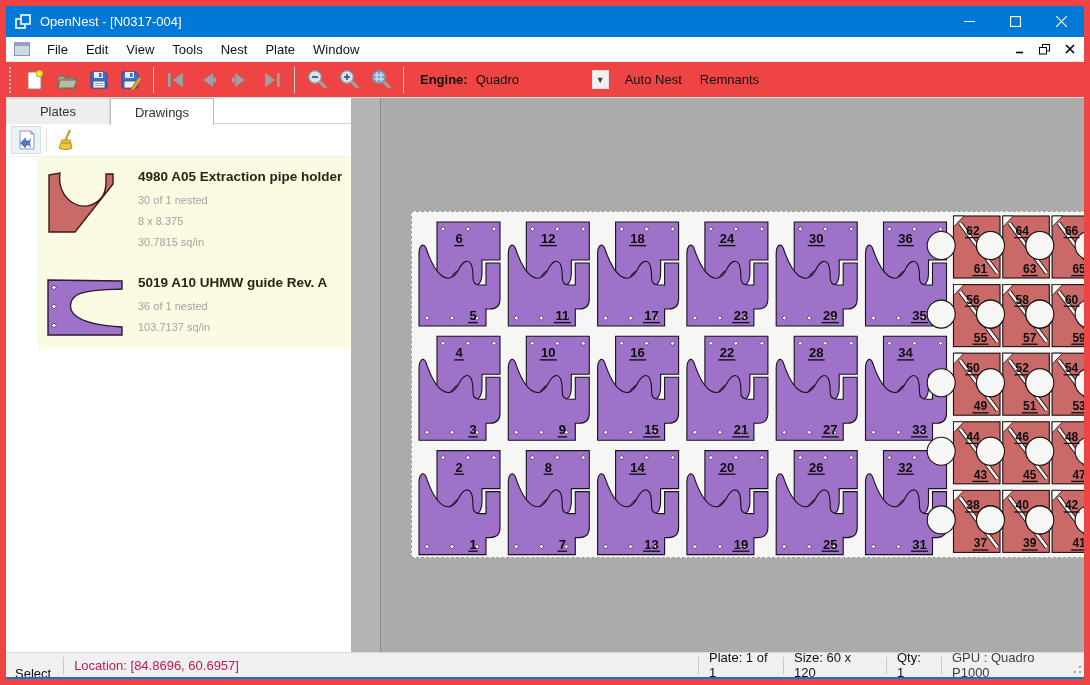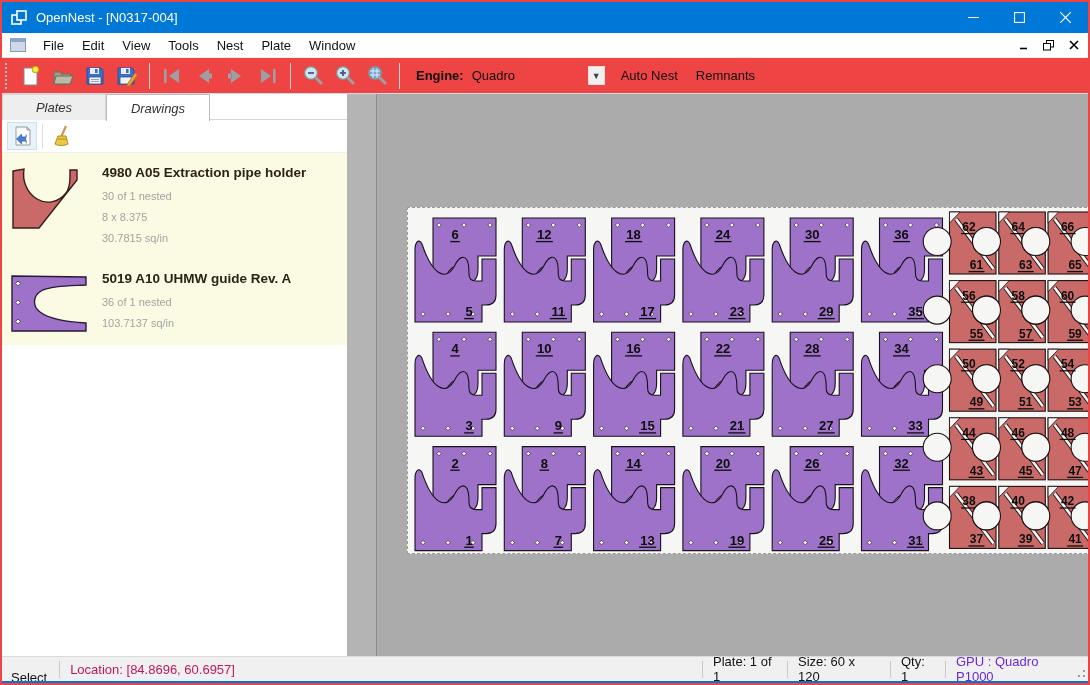--- a/index.html
+++ b/index.html
@@ -1,18 +1,18 @@
 <!DOCTYPE html>
 <html><head>
 <meta charset="utf-8">
 <style>
   * { margin:0; padding:0; box-sizing:border-box; }
   html,body { width:1090px; height:685px; }
   body { font-family:"Liberation Sans", sans-serif; font-size:13px; color:#111; background:#fff; }
-  .window { position:relative; width:1090px; height:685px; border:2px solid #ef4444; display:flex; flex-direction:column; overflow:hidden; }
+  .window { position:relative; width:1090px; height:685px; border:6px solid #ef4444; display:flex; flex-direction:column; overflow:hidden; }
 
   
   .titlebar { height:31px; background:#0078d7; color:#fff; display:flex; align-items:center; flex:none; }
   .titlebar .app-icon { width:16px; height:16px; margin:0 9px 0 9px; position:relative; flex:none; }
   .titlebar .title { font-size:13px; }
   .titlebar .spacer { flex:1; }
   .cap-btn { width:46px; height:31px; display:flex; align-items:center; justify-content:center; flex:none; }
 
   
   .menubar { height:25px; background:#fff; display:flex; align-items:center; border-bottom:1px solid #ececec; flex:none; }
@@ -29,28 +29,28 @@
   .engine-label { font-weight:bold; margin:0 6px 0 10px; }
   .engine-value { width:118px; padding-left:2px; }
   .engine-drop { width:17px; height:19px; background:#f0f0f0; border:1px solid #e0e0e0; display:flex; align-items:center; justify-content:center; font-size:9px; color:#444; }
   .tb-text-btn { padding:6px 8px; margin-left:8px; border-radius:2px; }
 
   
   .main { position:relative; flex:1; display:flex; min-height:0; }
 
   
   .left-panel { width:345px; background:#fff; display:flex; flex-direction:column; flex:none; }
-  .tabs { height:26px; display:flex; background:#fff; border-bottom:1px solid #d6d6d6;font-style:italic; }
+  .tabs { height:26px; display:flex; background:#fff; border-bottom:1px solid #d6d6d6; }
   .tab { width:104px; height:26px; display:flex; align-items:center; justify-content:center; background:#eeeeee; border:1px solid #d6d6d6; border-bottom:none; color:#333; }
   .tab.active { background:#fff; position:relative; z-index:2; margin-bottom:-1px; height:27px; border-color:#bdbdbd; }
   .panel-tools { height:33px; display:flex; align-items:center; padding-left:5px; border-bottom:1px solid #f0f0f0; }
   .pt-btn { width:30px; height:28px; display:flex; align-items:center; justify-content:center; border:1px solid transparent; }
   .pt-btn:first-child { border:1px solid #cfe0ef; background:#eaf3fb; }
   .pt-sep { width:1px; height:24px; background:#e0e0e0; margin:0 5px; }
-  .drawing-list { flex:1; overflow:hidden; }
+  .drawing-list { flex:1; overflow:hidden;padding-left:32px; }
   .drawing-item { display:flex; background:#fbfbe4; padding:10px 8px 10px 8px; }
   .thumb { width:92px; flex:none; display:flex; align-items:flex-start; justify-content:flex-start; padding-top:4px; }
   .d-info { flex:1; padding-top:2px; }
   .d-title { font-weight:bold; font-size:13.5px; color:#2b2416; margin-bottom:6px; }
   .d-sub { color:#a3a3a3; font-size:11px; line-height:21px; }
 
   
   .canvas { position:relative; flex:1; background:#b4b4b4; overflow:hidden; }
   .canvas-view { position:absolute; left:29px; top:0; right:0; bottom:0; background:#ababab; border-left:1px solid #8c8c8c; }
   .plate { position:absolute; left:30px; top:113px; width:690px; height:347px; background:#f6f6f5; border:1px dashed #9b9b9b; }
@@ -723,21 +723,21 @@
     <span class="sb-sep"></span>
     <span class="sb-seg sb-loc">Location: [84.8696, 60.6957]</span>
     <span class="sb-right">
       <span class="sb-sep"></span>
       <span class="sb-seg" style="width:84px;justify-content:center;">Plate: 1 of 1</span>
       <span class="sb-sep"></span>
       <span class="sb-seg" style="width:102px;justify-content:center;">Size: 60 x 120</span>
       <span class="sb-sep"></span>
       <span class="sb-seg" style="width:54px;justify-content:center;">Qty: 1</span>
       <span class="sb-sep"></span>
-      <span class="sb-seg" style="width: 128px; color: #6d28d9;">GPU : Quadro P1000</span>
+      <span class="sb-seg" style="width: 128px; color: #404040;">GPU : Quadro P1000</span>
       <span class="sb-grip">
           <i style="right:3px;bottom:4px;"></i>
           <i style="right:3px;bottom:9px;"></i>
           <i style="right:8px;bottom:4px;"></i>
         </span>
     </span>
   </div>
   <div class="bottom-accent"></div>
 </div>
 

